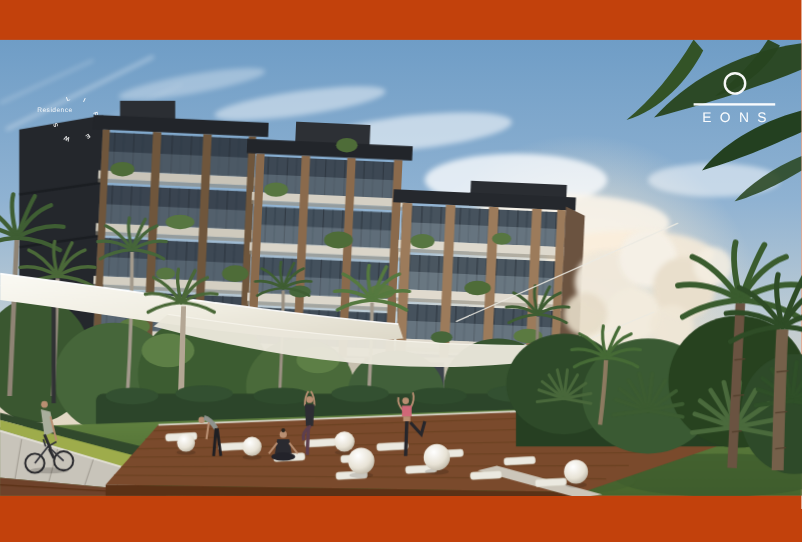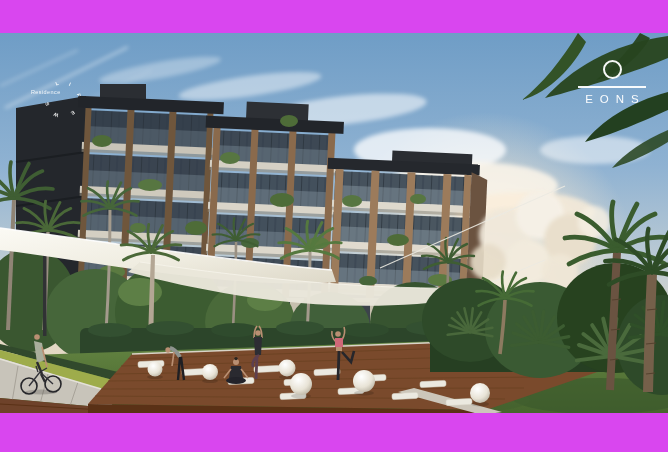--- a/index.html
+++ b/index.html
@@ -1,16 +1,16 @@
 <!DOCTYPE html>
 <html><head>
 <meta charset="utf-8">
 <style>
   html,body{margin:0;padding:0;background:#ffffff;}
-  .page{position:relative;width:668px;height:452px;background:#d946ef;overflow:hidden;
+  .page{position:relative;width:668px;height:452px;background:#c2410c;overflow:hidden;
         font-family:"Liberation Sans",sans-serif;}
   .photo{position:absolute;left:0;top:33px;width:668px;height:380px;overflow:hidden;}
   .photo svg{display:block;}
   
   .eons{position:absolute;left:560px;top:27px;width:104px;text-align:center;color:#ffffff;}
   .eons .ring{width:15px;height:15px;border:2.5px solid #ffffff;border-radius:50%;
               margin:0 auto;opacity:.96;}
   .eons .rule{width:68px;height:1.6px;background:#ffffff;margin:7px auto 5px auto;opacity:.95;}
   .eons .wordmark{font-size:11.5px;font-weight:500;letter-spacing:7px;padding-left:7px;
               color:#ffffff;opacity:.97;}

